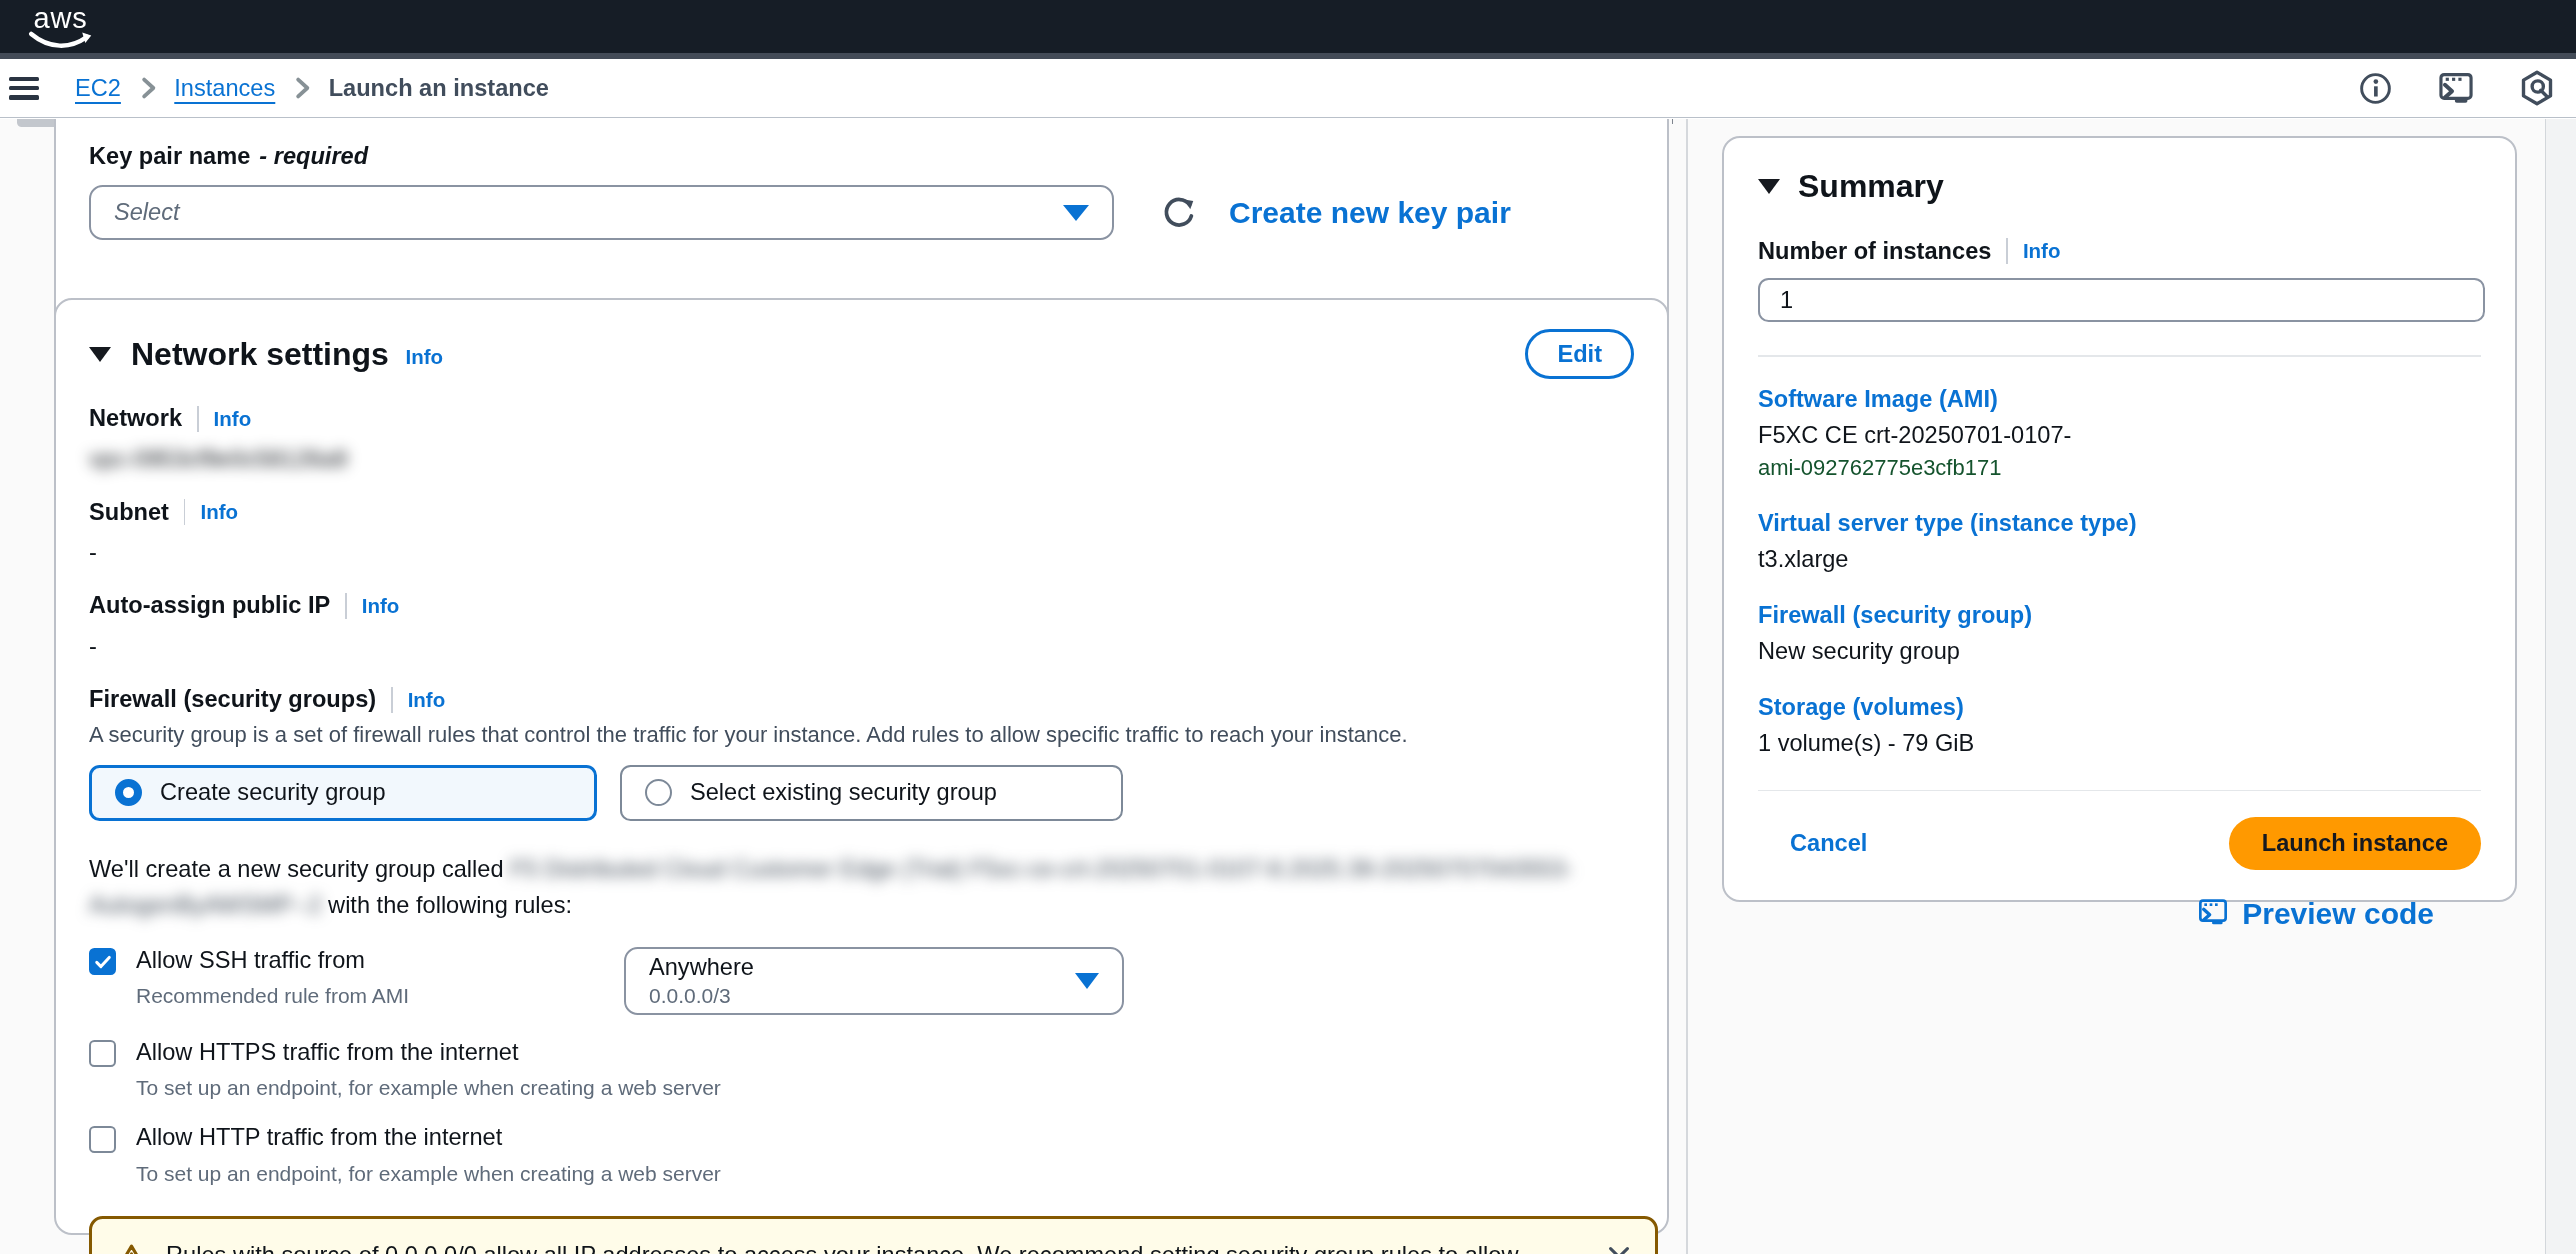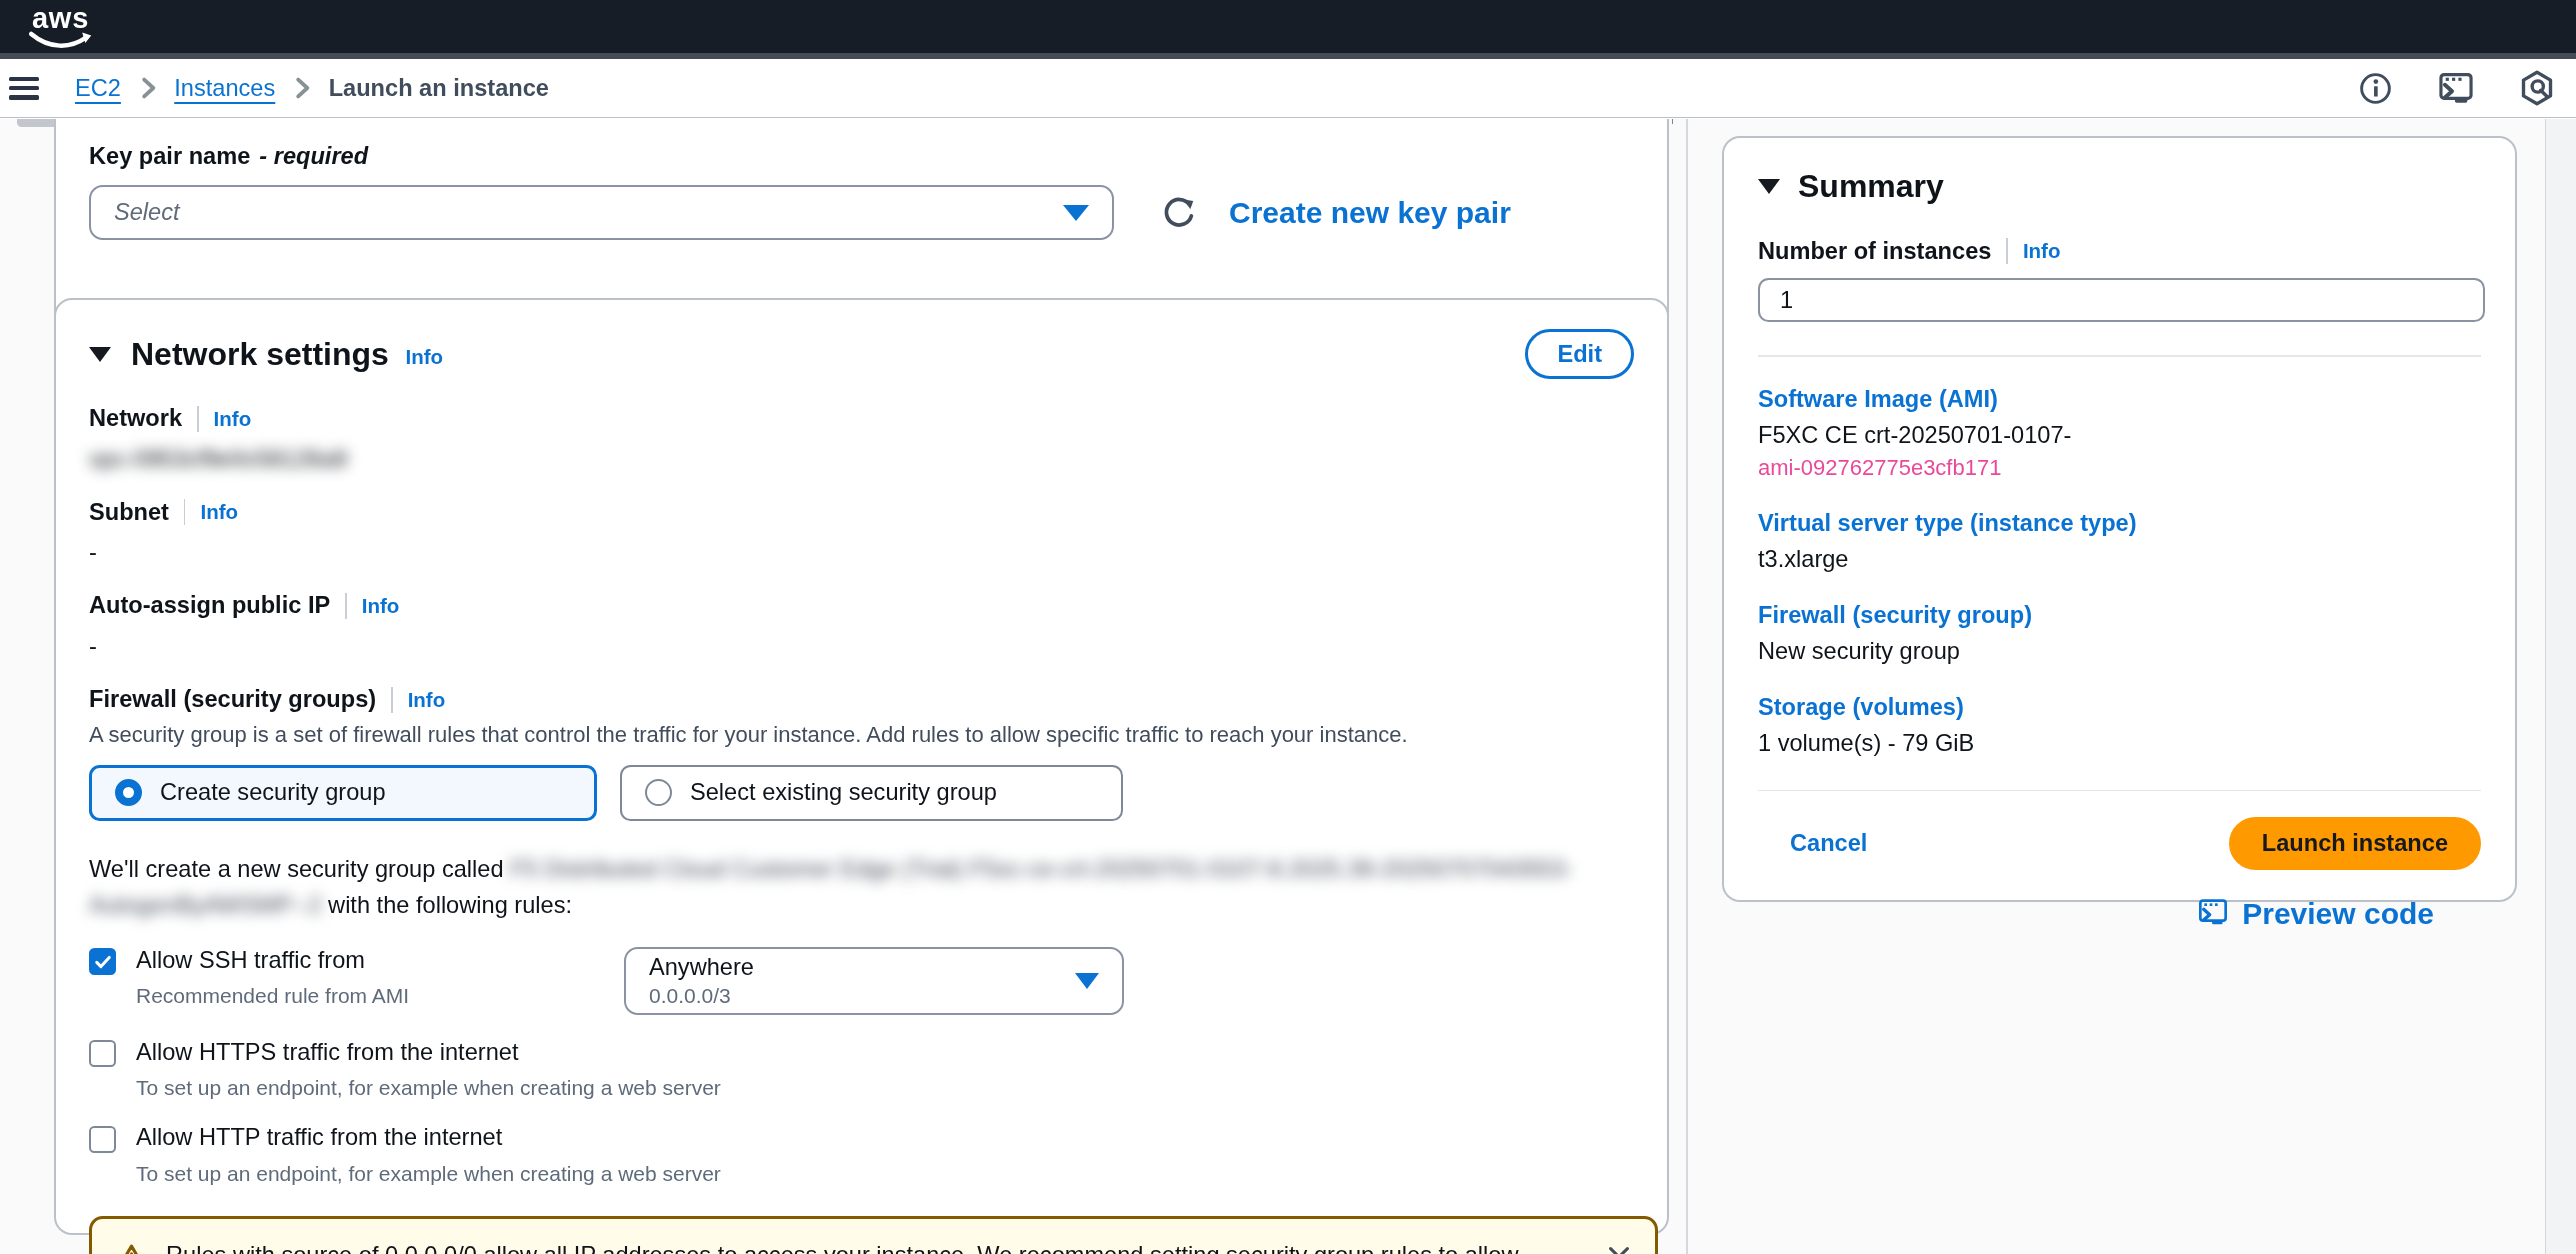--- a/index.html
+++ b/index.html
@@ -4,21 +4,21 @@
 <style>
   * { margin:0; padding:0; box-sizing:border-box; }
   html,body { background:#ffffff; }
   body { font-family:"Liberation Sans", sans-serif; color:#0f141a; }
   #app { position:relative; width:2576px; height:1255px; overflow:hidden; background:#fff; }
 
   
   .topbar { position:absolute; left:0; top:0; width:100%; height:53px; background:#161d26; display:flex; align-items:center; padding-left:24px; }
   .topbar-strip { position:absolute; left:0; top:53px; width:100%; height:6px; background:#434b57; }
   .aws-logo { display:flex; flex-direction:column; align-items:center; width:73px; }
-  .aws-logo .aws-word { color:#fff; font-weight:700; font-size:29px; letter-spacing:0.8px; line-height:26px; }
+  .aws-logo .aws-word { color:#fff; font-weight:400; font-size:29px; letter-spacing:0.8px; line-height:26px; }
 
   
   .crumbbar { position:absolute; left:0; top:59px; width:100%; height:59px; background:#fff; border-bottom:1.5px solid #b9c0c9; display:flex; align-items:center; padding:0 9px; }
   .hamburger { width:30px; height:23px; display:flex; flex-direction:column; justify-content:space-between; cursor:pointer; margin-right:36px; }
   .hamburger span { display:block; height:4.6px; background:#2a3442; border-radius:1.5px; }
   .crumbs { display:flex; align-items:center; gap:16.7px; font-size:23.6px; }
   .crumb-link { color:#0972d3; text-decoration:underline; text-underline-offset:6px; cursor:pointer; }
   .crumb-current { color:#414d5c; font-weight:700; }
   .crumb-sep { display:flex; align-items:center; }
   .crumb-right { margin-left:auto; display:flex; align-items:center; gap:44px; padding-right:12px; }
@@ -97,21 +97,21 @@
   
   .summary-card { left:1722px; top:16.7px; width:795px; height:766px; padding:30px 34px 0; }
   .sum-head { display:flex; align-items:center; }
   .sum-head .tri { margin-right:18px; }
   .noi { margin-top:33px; }
   .noi-input { margin-top:13.7px; width:727px; height:44px; border:2.3px solid #8a93a2; border-radius:10.6px; font-size:23.6px; color:#0f141a; padding:0 20px; background:#fff; font-family:"Liberation Sans", sans-serif; }
   .divider { height:1.5px; background:#e4e7ea; margin-top:33px; }
   .sum-sec { margin-top:29px; }
   .sum-link { font-size:23.6px; font-weight:700; color:#0972d3; cursor:pointer; }
   .sum-line1 { margin-top:9px; font-size:23.6px; color:#0f141a; }
-  .sum-line2 { margin-top:6px; font-size:22px; color:#ec4899; }
+  .sum-line2 { margin-top:6px; font-size:22px; color:#14532d; }
   .sum-footer { margin-top:26px; display:flex; align-items:center; }
   .cancel-link { font-size:23.6px; font-weight:700; color:#0972d3; cursor:pointer; margin-left:32px; }
   .launch-btn { margin-left:auto; height:53px; padding:0 33px; border:none; border-radius:30px; background:#ff9900; color:#16191f; font-size:23.6px; font-weight:700; cursor:pointer; }
   .preview-row { margin-top:26px; display:flex; justify-content:flex-end; align-items:center; gap:13.7px; padding-right:47px; cursor:pointer; }
 </style>
 </head>
 <body>
 
 <div id="app">
 

